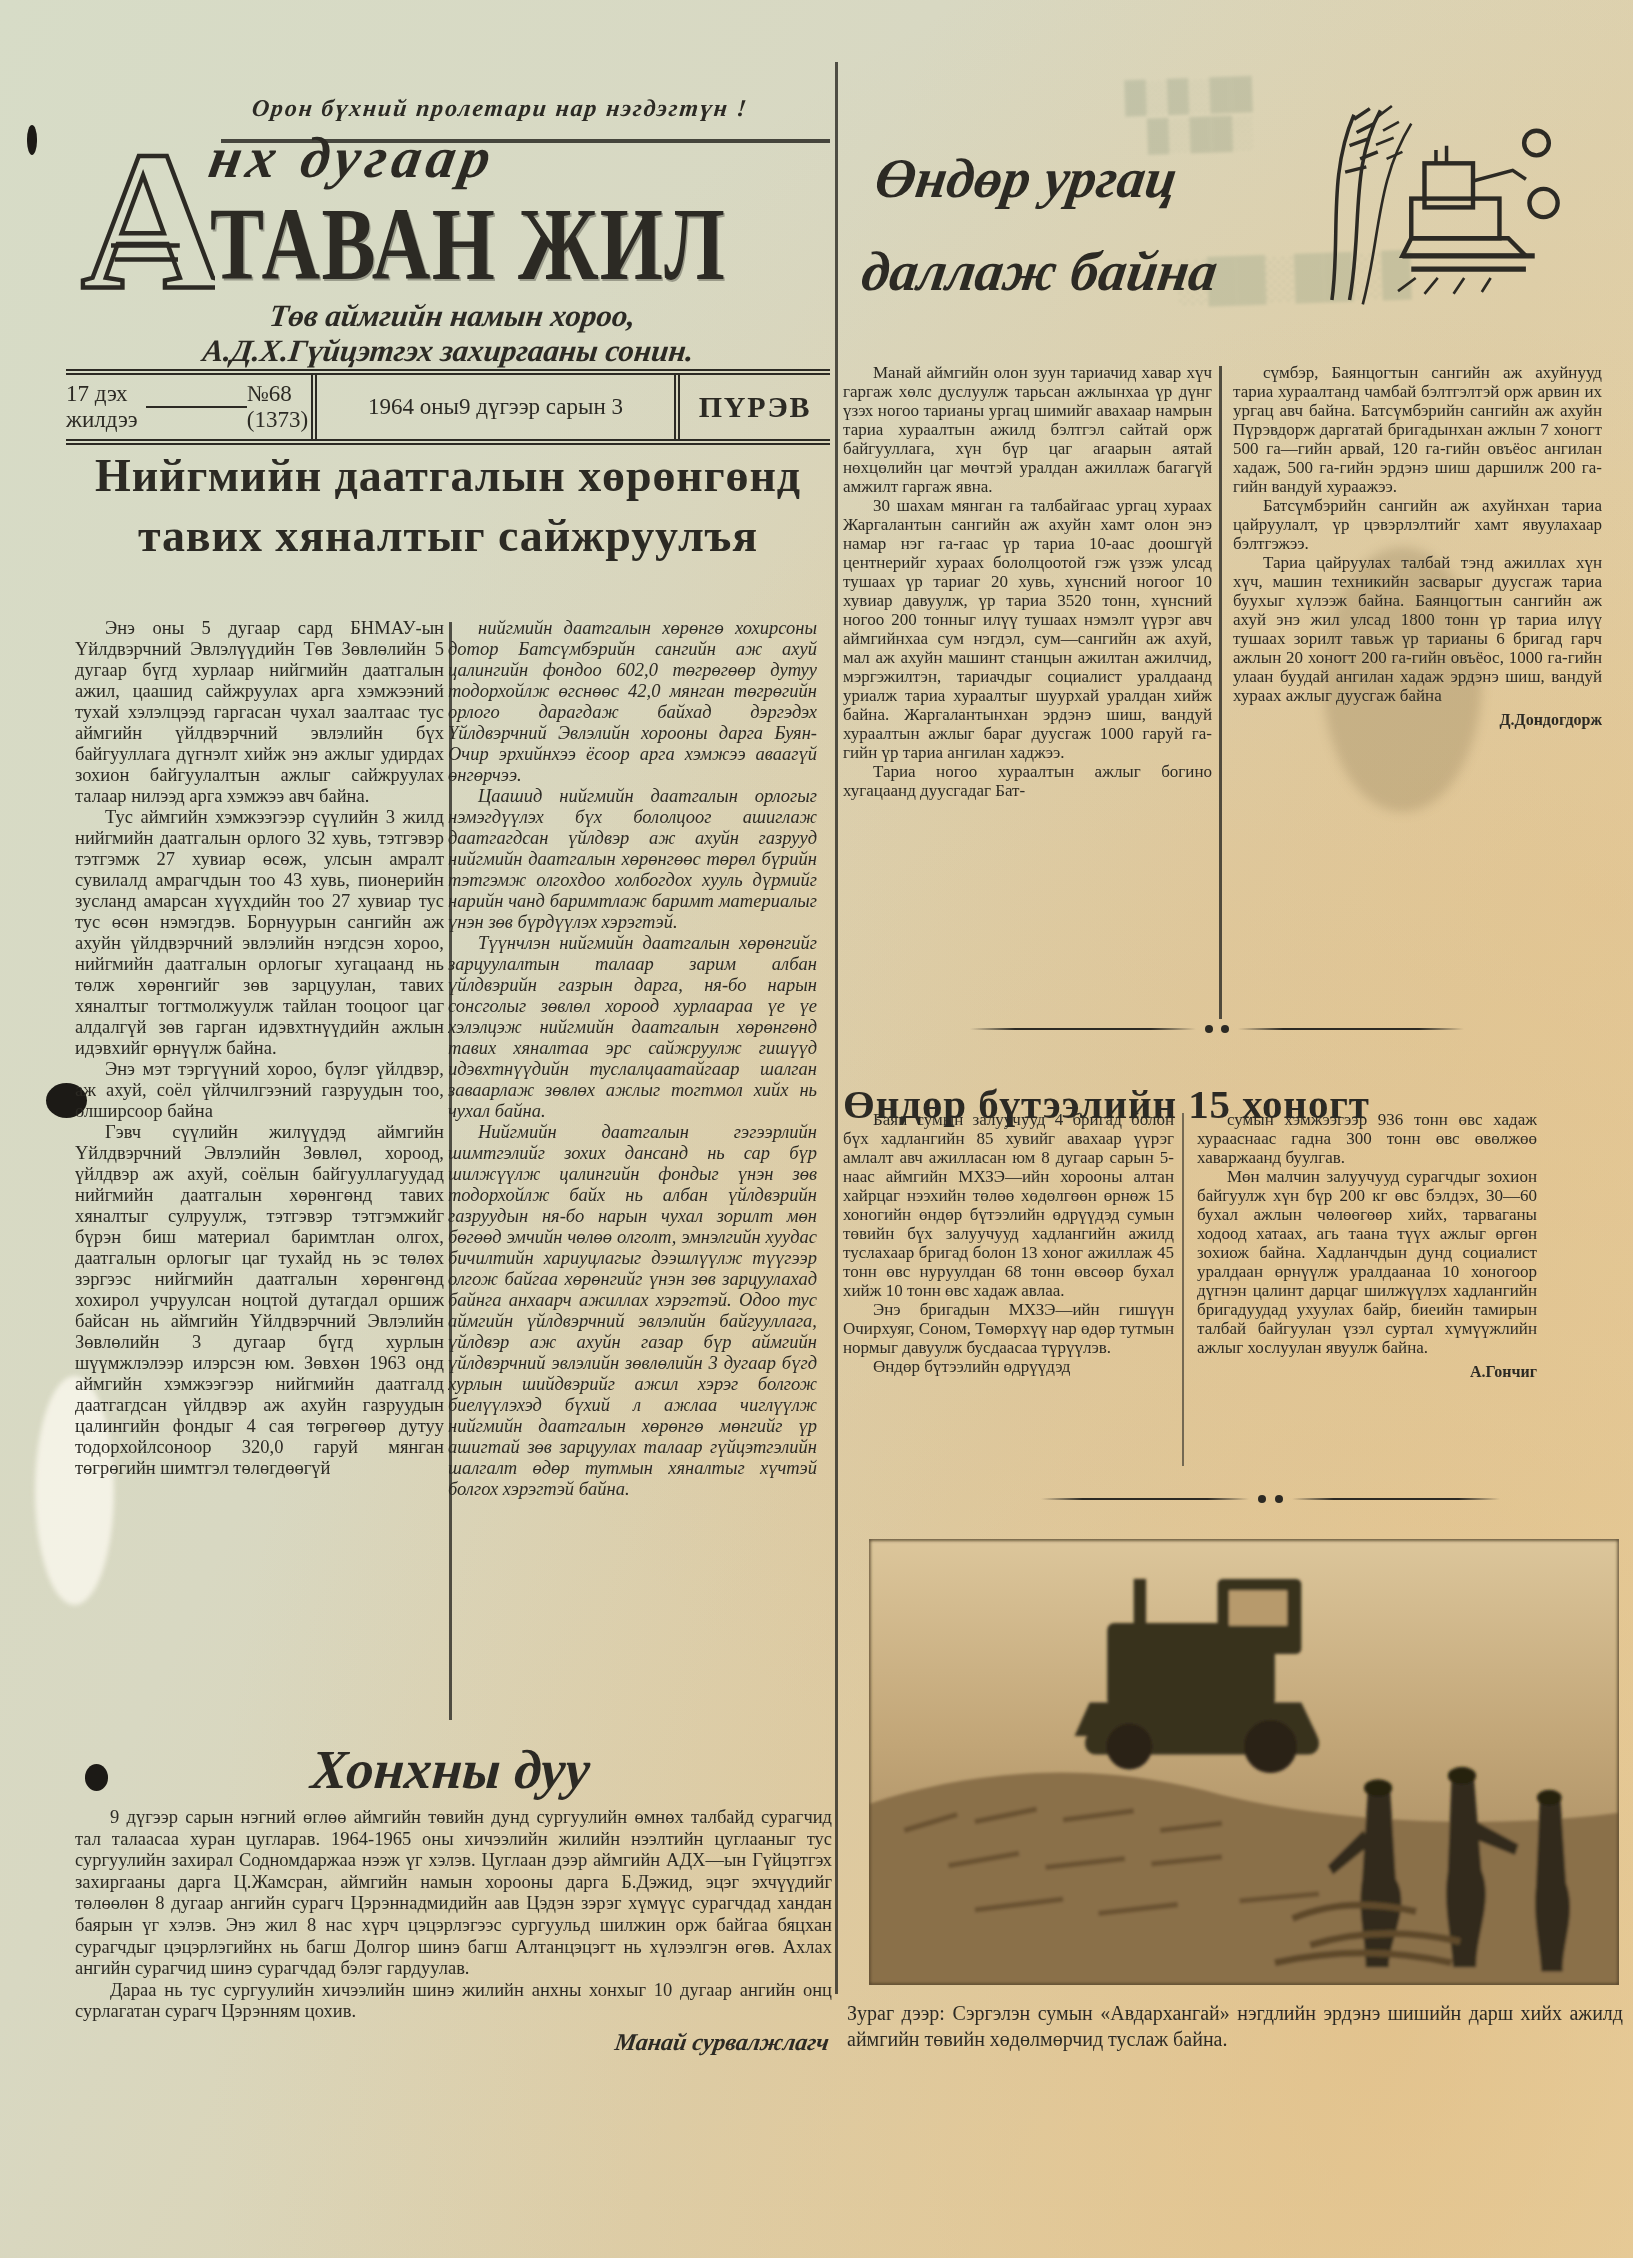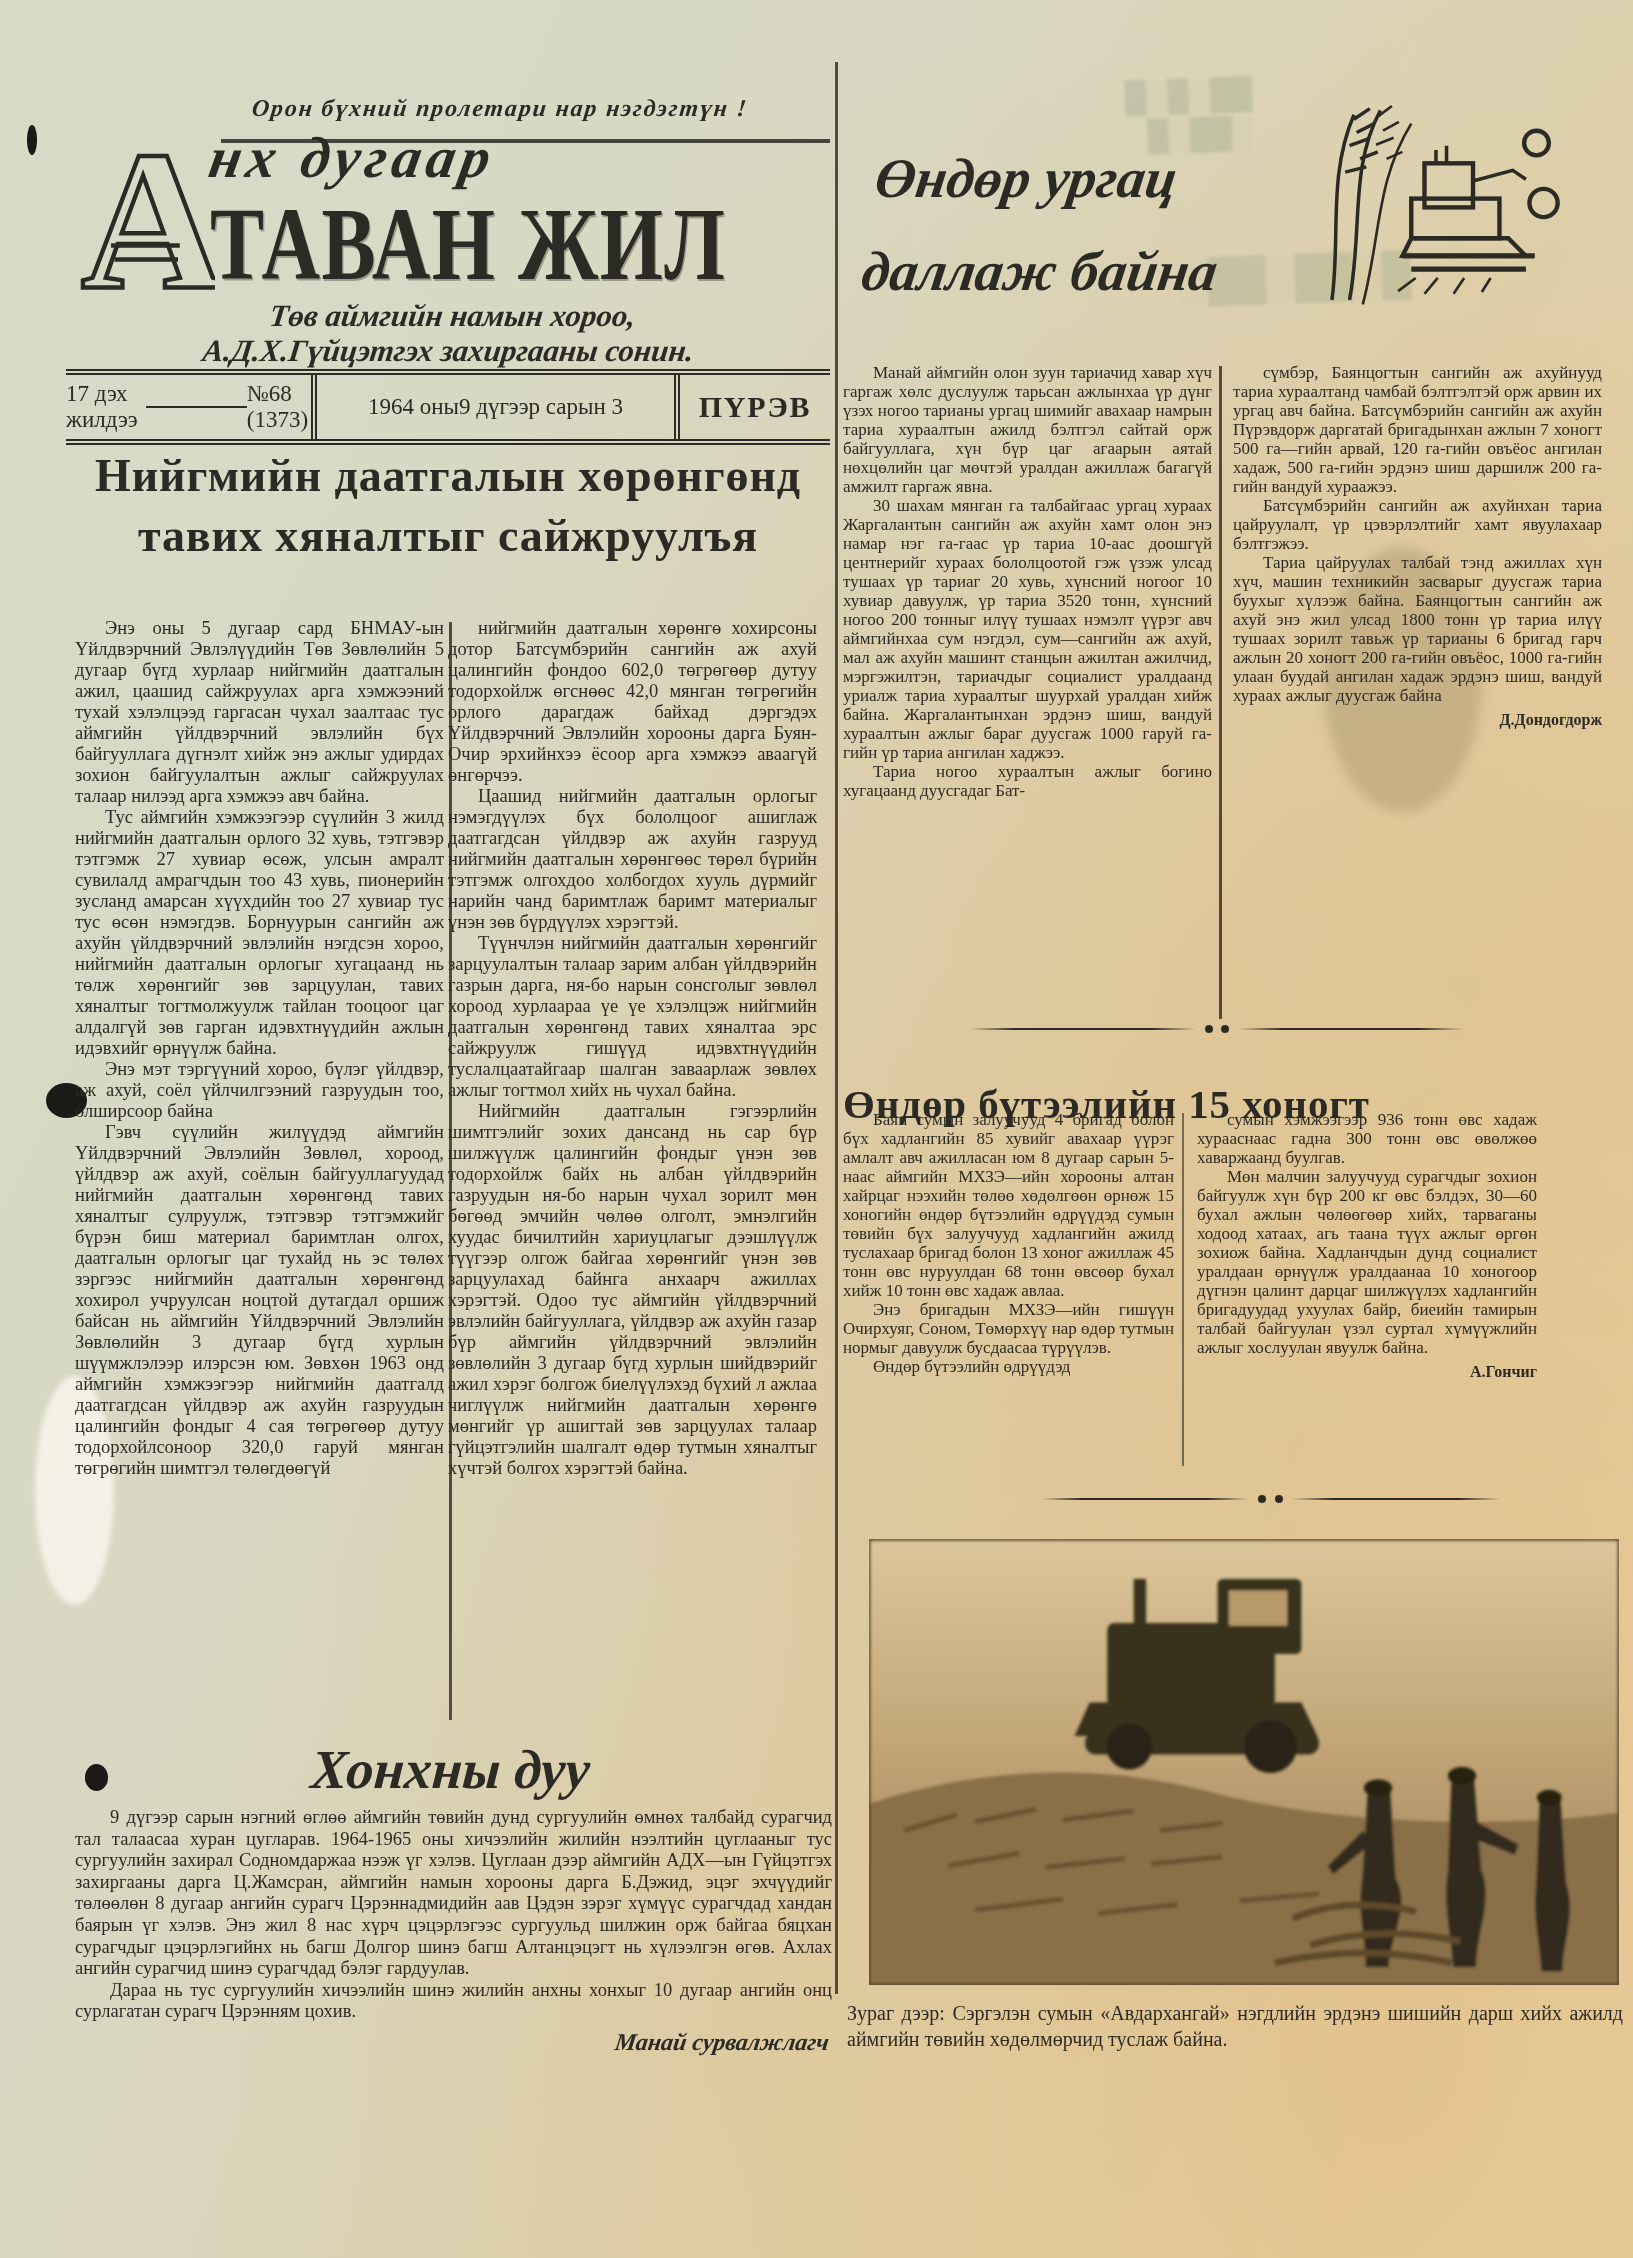--- a/index.html
+++ b/index.html
@@ -128,21 +128,21 @@
 
   <div class="headline-main">Нийгмийн даатгалын хөрөнгөнд тавих хяналтыг сайжруулъя</div>
 
   <div class="bodycols bodytext-lg" style="left:75px; top:618px; width:755px; height:1105px;">
     <div class="col" style="width:369px;">
         <p>Энэ оны 5 дугаар сард БНМАУ-ын Үйлдвэрчний Эвлэлүүдийн Төв Зөвлөлийн 5 дугаар бүгд хурлаар нийгмийн даатгалын ажил, цаашид сайжруулах арга хэмжээний тухай хэлэлцээд гаргасан чухал заалтаас тус аймгийн үйлдвэрчний эвлэлийн бүх байгууллага дүгнэлт хийж энэ ажлыг удирдах зохион байгуулалтын ажлыг сайжруулах талаар нилээд арга хэмжээ авч байна.</p>
         <p>Тус аймгийн хэмжээгээр сүүлийн 3 жилд нийгмийн даатгалын орлого 32 хувь, тэтгэвэр тэтгэмж 27 хувиар өсөж, улсын амралт сувилалд амрагчдын тоо 43 хувь, пионерийн зусланд амарсан хүүхдийн тоо 27 хувиар тус тус өсөн нэмэгдэв. Борнуурын сангийн аж ахуйн үйлдвэрчний эвлэлийн нэгдсэн хороо, нийгмийн даатгалын орлогыг хугацаанд нь төлж хөрөнгийг зөв зарцуулан, тавих хяналтыг тогтмолжуулж тайлан тооцоог цаг алдалгүй зөв гарган идэвхтнүүдийн ажлын идэвхийг өрнүүлж байна.</p>
         <p>Энэ мэт тэргүүний хороо, бүлэг үйлдвэр, аж ахуй, соёл үйлчилгээний газруудын тоо, олширсоор байна</p>
         <p>Гэвч сүүлийн жилүүдэд аймгийн Үйлдвэрчний Эвлэлийн Зөвлөл, хороод, үйлдвэр аж ахуй, соёлын байгууллагуудад нийгмийн даатгалын хөрөнгөнд тавих хяналтыг сулруулж, тэтгэвэр тэтгэмжийг бүрэн биш материал баримтлан олгох, даатгалын орлогыг цаг тухайд нь эс төлөх зэргээс нийгмийн даатгалын хөрөнгөнд хохирол учруулсан ноцтой дутагдал оршиж байсан нь аймгийн Үйлдвэрчний Эвлэлийн Зөвлөлийн 3 дугаар бүгд хурлын шүүмжлэлээр илэрсэн юм. Зөвхөн 1963 онд аймгийн хэмжээгээр нийгмийн даатгалд даатгагдсан үйлдвэр аж ахуйн газруудын цалингийн фондыг 4 сая төгрөгөөр дутуу тодорхойлсоноор 320,0 гаруй мянган төгрөгийн шимтгэл төлөгдөөгүй</p>
       </div>
-    <div class="col" style="width:369px; margin-left:4px;">
+    <div class="col" style="width:369px; margin-left:4px;font-style:italic;">
         <p>нийгмийн даатгалын хөрөнгө хохирсоны дотор Батсүмбэрийн сангийн аж ахуй цалингийн фондоо 602,0 төгрөгөөр дутуу тодорхойлж өгснөөс 42,0 мянган төгрөгийн орлого дарагдаж байхад дэргэдэх Үйлдвэрчний Эвлэлийн хорооны дарга Буян-Очир эрхийнхээ ёсоор арга хэмжээ аваагүй өнгөрчээ.</p>
         <p>Цаашид нийгмийн даатгалын орлогыг нэмэгдүүлэх бүх бололцоог ашиглаж даатгагдсан үйлдвэр аж ахуйн газрууд нийгмийн даатгалын хөрөнгөөс төрөл бүрийн тэтгэмж олгохдоо холбогдох хууль дүрмийг нарийн чанд баримтлаж баримт материалыг үнэн зөв бүрдүүлэх хэрэгтэй.</p>
         <p>Түүнчлэн нийгмийн даатгалын хөрөнгийг зарцуулалтын талаар зарим албан үйлдвэрийн газрын дарга, ня-бо нарын сонсголыг зөвлөл хороод хурлаараа үе үе хэлэлцэж нийгмийн даатгалын хөрөнгөнд тавих хяналтаа эрс сайжруулж гишүүд идэвхтнүүдийн туслалцаатайгаар шалган заваарлаж зөвлөх ажлыг тогтмол хийх нь чухал байна.</p>
         <p>Нийгмийн даатгалын гэгээрлийн шимтгэлийг зохих дансанд нь сар бүр шилжүүлж цалингийн фондыг үнэн зөв тодорхойлж байх нь албан үйлдвэрийн газруудын ня-бо нарын чухал зорилт мөн бөгөөд эмчийн чөлөө олголт, эмнэлгийн хуудас бичилтийн хариуцлагыг дээшлүүлж түүгээр олгож байгаа хөрөнгийг үнэн зөв зарцуулахад байнга анхаарч ажиллах хэрэгтэй. Одоо тус аймгийн үйлдвэрчний эвлэлийн байгууллага, үйлдвэр аж ахуйн газар бүр аймгийн үйлдвэрчний эвлэлийн зөвлөлийн 3 дугаар бүгд хурлын шийдвэрийг ажил хэрэг болгож биелүүлэхэд бүхий л ажлаа чиглүүлж нийгмийн даатгалын хөрөнгө мөнгийг үр ашигтай зөв зарцуулах талаар гүйцэтгэлийн шалгалт өдөр тутмын хяналтыг хүчтэй болгох хэрэгтэй байна.</p>
       </div>
   </div>
   <div class="vrule" style="left:449px; top:622px; height:1098px;"></div>
 
   <div class="bell-title">Хонхны дуу</div>
   <div class="bell-body">

